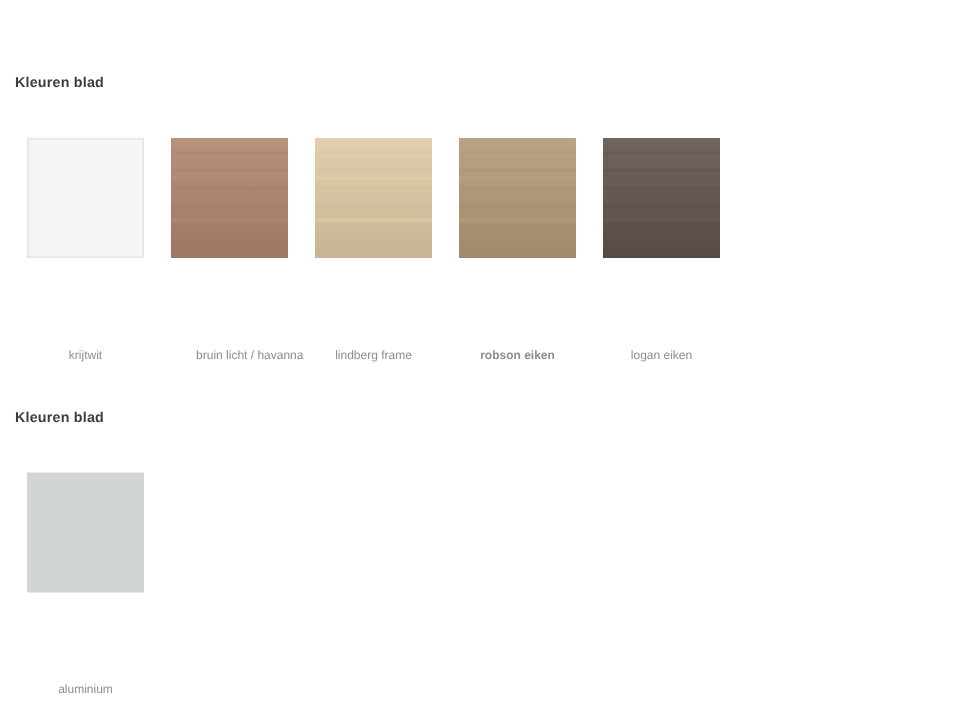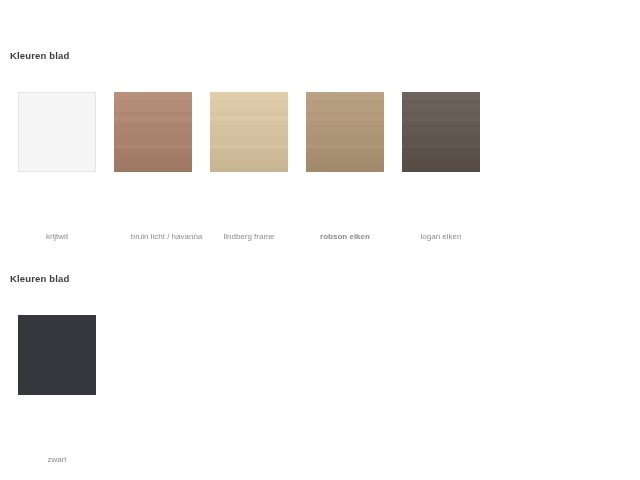--- a/index.html
+++ b/index.html
@@ -129,19 +129,19 @@
           </div>
           <div class="swatch-label" style="color: rgb(141, 141, 141);">logan eiken</div>
         </div>
       </div>
   </div>
 
   <div class="section" id="section-frame">
     <div class="section-heading">Kleuren blad</div>
     <div class="swatch-row" id="row-frame">
         <div class="swatch-cell">
-          <div class="swatch-chip" style="background: rgb(53, 55, 60);"></div>
-          <div class="swatch-label" style="color: rgb(141, 141, 141);">zwart</div>
+          <div class="swatch-chip" style="background: rgb(210, 213, 214);"></div>
+          <div class="swatch-label" style="color: rgb(141, 141, 141);">aluminium</div>
         </div>
       </div>
   </div>
 
 </div>
 
 </body></html>

